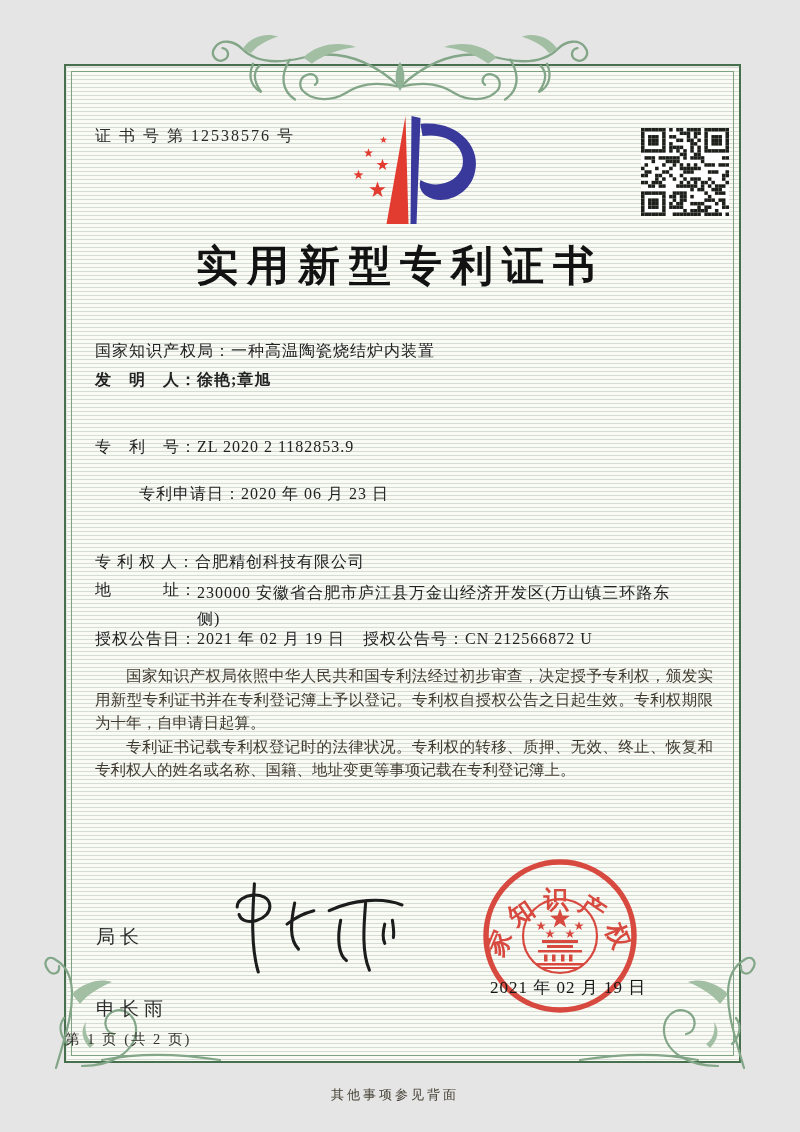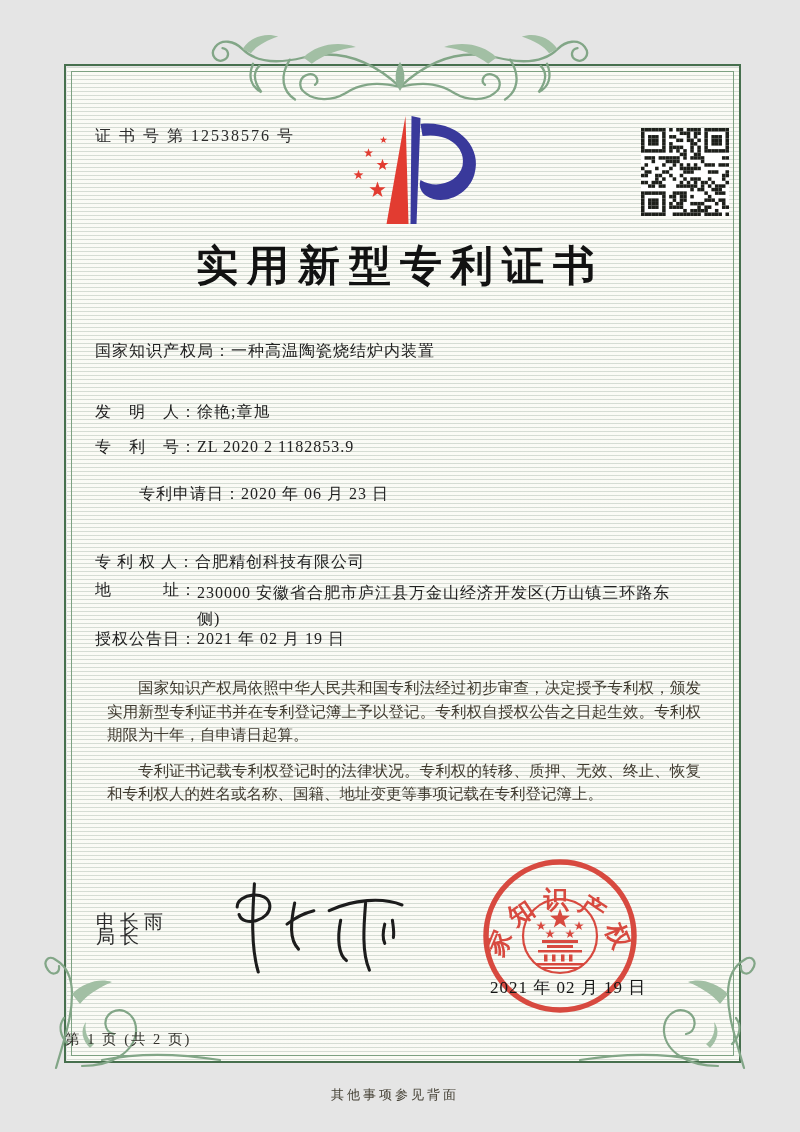--- a/index.html
+++ b/index.html
@@ -21,23 +21,23 @@
   #frame-inner{left:71px;top:71px;width:663px;height:985px;border:1px solid #7da182;box-sizing:border-box;}
   #cert-no{left:95px;top:126px;font-size:16px;letter-spacing:2px;color:#2b2b2b;}
   #title{left:0;top:238px;width:800px;text-align:center;font-size:42px;font-weight:bold;letter-spacing:9px;color:#121212;}
   .field-row{left:95px;font-size:16px;letter-spacing:1px;color:#222;white-space:nowrap;}
   .field-row .lbl{display:inline-block;}
   .field-row .val{display:inline-block;}
   #row-address{white-space:normal;}
   #row-address .val{vertical-align:top;width:486px;line-height:26px;white-space:normal;}
   #row-grant2{left:363px;}
   #paragraphs{left:95px;top:664px;width:618px;font-size:15.5px;line-height:23.5px;color:#403b30;text-align:justify;}
-  #paragraphs p{margin:12px;text-indent:2em;}
+  #paragraphs p{margin:0;text-indent:2em;}
   #director-title{left:96px;top:912px;font-size:19px;letter-spacing:5px;color:#2a2a2a;font-family:"Liberation Sans","DejaVu Sans",sans-serif;margin-top:12px;}
-  #director-name{left:96px;top:909px;font-size:19px;letter-spacing:5px;color:#2a2a2a;font-family:"Liberation Sans","DejaVu Sans",sans-serif;}
+  #director-name{left:96px;top:996px;font-size:19px;letter-spacing:5px;color:#2a2a2a;font-family:"Liberation Sans","DejaVu Sans",sans-serif;}
   #signature{left:195px;top:872px;}
   #seal{left:480px;top:856px;}
   #seal-date{left:490px;top:976px;font-size:17px;letter-spacing:1px;color:#151515;}
   #page-info{left:65px;top:1030px;width:640px;text-align:left;font-size:14.5px;letter-spacing:2px;color:#33322c;}
   #back-note{left:65px;top:1086px;width:660px;text-align:center;font-size:13px;letter-spacing:3px;color:#454135;}
   #logo{left:328px;top:110px;}
   #qr{left:641px;top:128px;background:#ffffff;}
 </style>
 </head>
 <body>
@@ -414,37 +414,40 @@
         <rect x="88" y="96" width="4" height="4"></rect>
         <rect x="96" y="96" width="4" height="4"></rect>
       </g>
     </svg>
 
   <div id="title" class="abs">实用新型专利证书</div>
 
   <div class="abs field-row" style="top:341px;">
     <span class="lbl">国家知识产权局：</span><span class="val">一种高温陶瓷烧结炉内装置</span>
   </div>
-  <div class="abs field-row" style="top:402px;">
+  <div class="abs field-row" style="top:370px;font-weight:bold;">
     <span class="lbl">发　明　人：</span><span class="val">徐艳;章旭</span>
   </div>
   <div class="abs field-row" style="top:437px;">
     <span class="lbl">专　利　号：</span><span class="val">ZL 2020 2 1182853.9</span>
   </div>
   <div class="abs field-row" style="top:484px;margin-left:44px;">
     <span class="lbl">专利申请日：</span><span class="val">2020 年 06 月 23 日</span>
   </div>
   <div class="abs field-row" style="top:552px;">
     <span class="lbl">专 利 权 人：</span><span class="val">合肥精创科技有限公司</span>
   </div>
   <div id="row-address" class="abs field-row" style="top:580px;">
     <span class="lbl" style="vertical-align:top;">地　　　址：</span><span class="val">230000 安徽省合肥市庐江县万金山经济开发区(万山镇三环路东侧)</span>
   </div>
   <div class="abs field-row" style="top:629px;">
     <span class="lbl">授权公告日：</span><span class="val">2021 年 02 月 19 日</span>
+  </div>
+  <div id="row-grant2" class="abs field-row" style="top:629px;">
+    <span class="lbl">授权公告号：</span><span class="val">CN 212566872 U</span>
   </div>
 
   <div id="paragraphs" class="abs">
     <p>国家知识产权局依照中华人民共和国专利法经过初步审查，决定授予专利权，颁发实用新型专利证书并在专利登记簿上予以登记。专利权自授权公告之日起生效。专利权期限为十年，自申请日起算。</p>
     <p>专利证书记载专利权登记时的法律状况。专利权的转移、质押、无效、终止、恢复和专利权人的姓名或名称、国籍、地址变更等事项记载在专利登记簿上。</p>
   </div>
 
   <div id="director-title" class="abs">局长</div>
   <div id="director-name" class="abs">申长雨</div>
 

